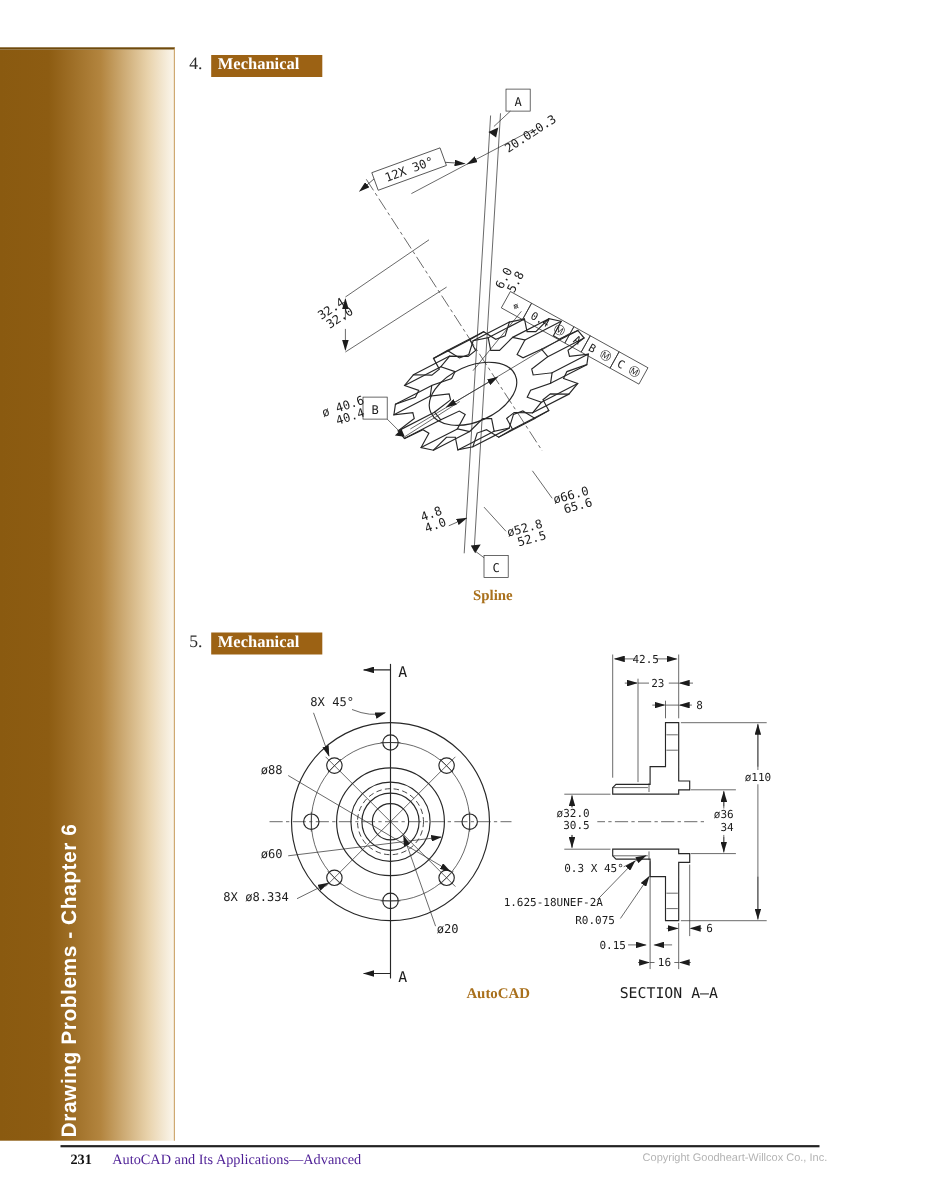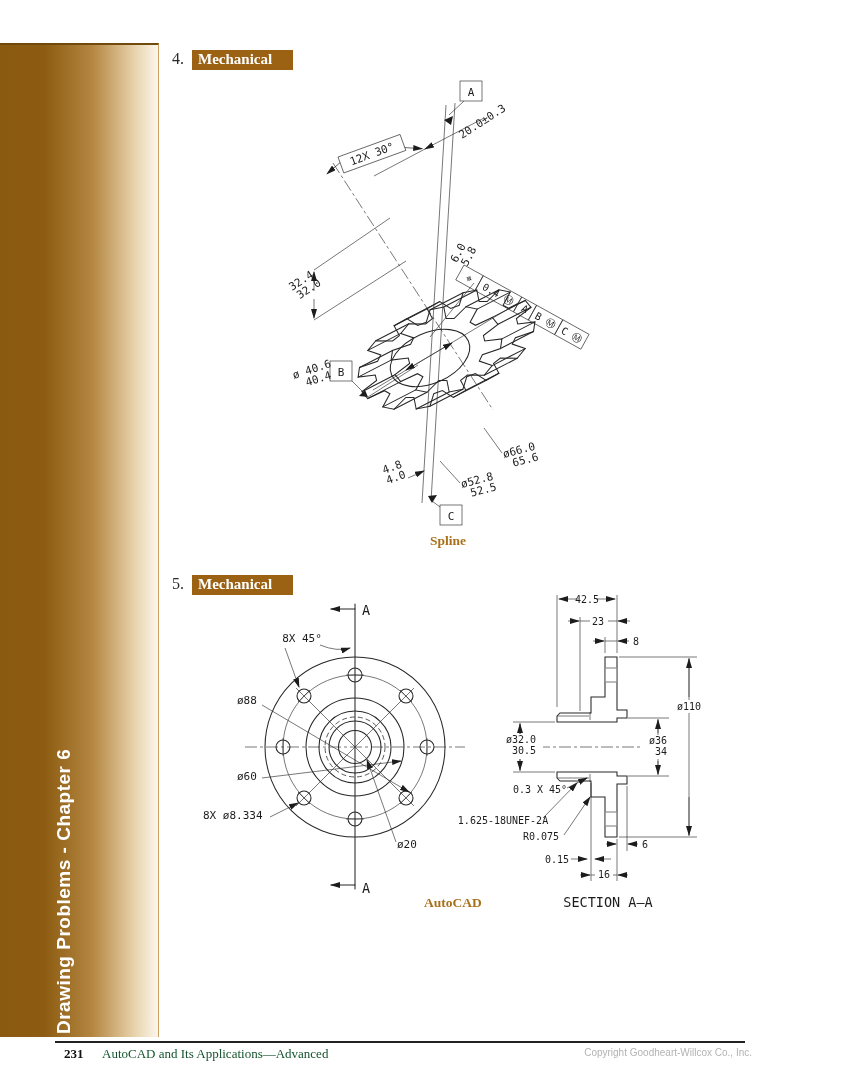--- a/index.html
+++ b/index.html
@@ -15,21 +15,21 @@
     font-family:"Liberation Sans", sans-serif;font-weight:bold;font-size:19px;color:#ffffff;
     display:flex;align-items:center;justify-content:flex-start;letter-spacing:.5px;white-space:nowrap;}
   
   .prob-head{position:absolute;left:172px;font-size:16px;color:#222;display:flex;gap:8px;align-items:baseline;}
   .prob-num{font-size:16px;color:#2a2a2a;}
   .prob-title{background:#9c6214;color:#fff;font-weight:bold;font-size:15px;padding:1px 21px 2px 6px;}
   .caption{position:absolute;font-weight:bold;font-size:13.5px;color:#a9701c;text-align:center;}
   
   .footer-rule{position:absolute;left:55px;top:1041px;width:690px;border-top:2px solid #222;}
   .footer-num{position:absolute;left:64px;top:1046px;font-weight:bold;font-size:13px;color:#111;}
-  .footer-title{position:absolute;left:102px;top:1046px;font-size:13px;color:#14532d;}
+  .footer-title{position:absolute;left:102px;top:1046px;font-size:13px;color:#4c1d95;}
   .footer-copy{position:absolute;right:97px;top:1047px;font-size:10px;color:#b3b3b3;
     font-family:Liberation Sans, sans-serif;}
   
   svg{position:absolute;overflow:visible;}
   .g1{stroke:#272727;stroke-width:1.05;fill:none;stroke-linecap:round;}
   .thin{stroke:#2e2e2e;stroke-width:0.65;fill:none;}
   .cdash{stroke:#2e2e2e;stroke-width:0.65;fill:none;stroke-dasharray:12 3 3 3;}
   .hdash{stroke:#2e2e2e;stroke-width:0.8;fill:none;stroke-dasharray:5 3;}
   text.cad{font-family:"DejaVu Sans Mono", monospace;font-size:11px;fill:#1c1c1c;}
   text.cads{font-family:"DejaVu Sans Mono", monospace;font-size:10px;fill:#1c1c1c;}

